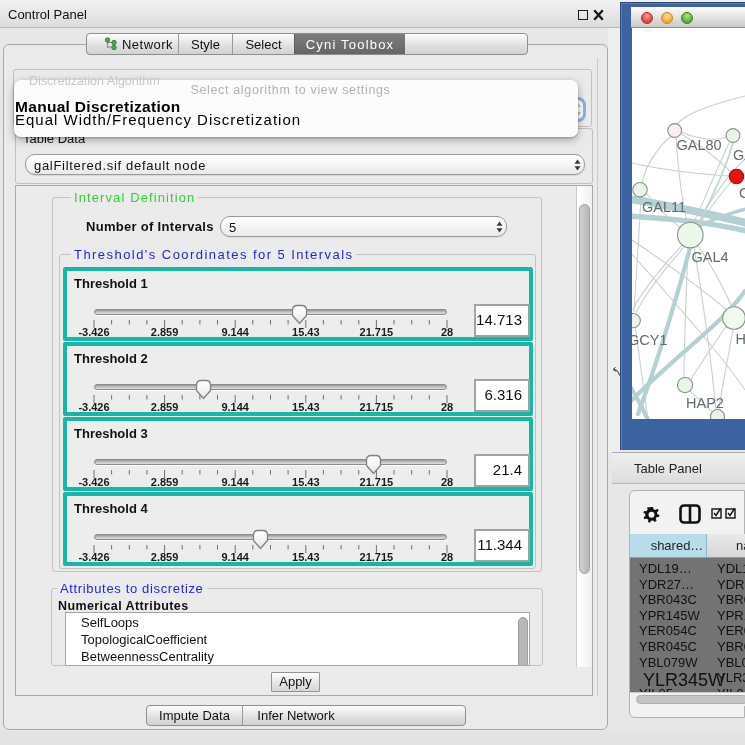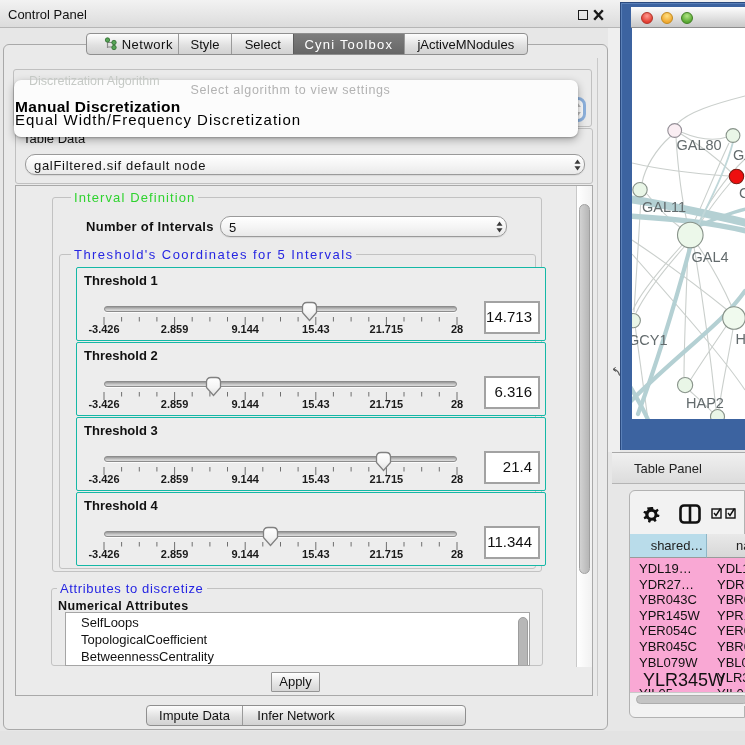--- a/index.html
+++ b/index.html
@@ -9,21 +9,21 @@
 .gtitle{position:absolute;font-size:13px;background:#eaeaea;padding:0 3px;white-space:nowrap;}
 .combo{position:absolute;border:1px solid #9a9a9a;border-radius:10px;
   background:linear-gradient(#ffffff,#f4f4f4 55%,#e9e9e9);box-shadow:0 1px 1px rgba(0,0,0,0.08);}
 .combo span.txt{position:absolute;left:8px;top:3px;font-size:13px;color:#111;letter-spacing:0.7px;}
 .carr{position:absolute;top:4px;width:9px;}
 .seg{position:absolute;display:flex;border:1px solid #8f8f8f;border-radius:4px;
   background:linear-gradient(#fdfdfd,#dfdfdf 60%,#d2d2d2);overflow:hidden;font-size:13px;}
 .seg div{display:flex;align-items:center;justify-content:center;color:#111;border-left:1px solid #9a9a9a;}
 .seg div:first-child{border-left:none;}
 .seg div.sel{background:linear-gradient(#7d7d7d,#666666);color:#fff;border-left-color:#5c5c5c;}
-.tpanel{position:absolute;border:1px solid #14b8a6;background:#ededed;border-radius:2px;left:76px;width:470px;height:74px;}
+.tpanel{position:absolute;border:4px solid #14b8a6;background:#ededed;border-radius:2px;left:63px;width:470px;height:74px;}
 .tpanel .ttl{position:absolute;left:7px;top:5px;font-size:13px;font-weight:bold;color:#111;}
 .track{position:absolute;left:27px;top:38px;width:353px;height:6px;border:1px solid #8c8c8c;border-radius:3px;
   background:linear-gradient(#969696,#c6c6c6 55%,#dedede);box-shadow:0 1px 0 rgba(255,255,255,0.8);}
 .vbox{position:absolute;left:407px;top:33px;width:56px;height:33px;background:#fff;border:2px solid #a2a2a2;
   font-size:15px;color:#111;text-align:right;padding-right:6px;line-height:28px;}
 .tlab{position:absolute;top:55px;width:60px;text-align:center;font-size:11px;font-weight:bold;color:#1a1a1a;}
 </style></head><body>
 
 <div class="abs" style="left:0;top:0;width:745px;height:28px;background:linear-gradient(#f2f2f2,#dcdcdc);border-bottom:1px solid #b6b6b6;"></div>
 <div class="abs" style="left:8px;top:7px;font-size:13px;color:#111;">Control Panel</div>
@@ -35,21 +35,20 @@
 <div class="seg" style="left:86px;top:33px;width:442px;height:22px;">
 <div style="width:91px;padding-left:12px;letter-spacing:0.5px;"><svg width="14" height="14" viewBox="0 0 14 14" style="margin-right:4px;">
 <path d="M3.5 3.5 L3.5 11 M3.5 5.5 L9 5.5 M3.5 10 L9 10" stroke="#8a8a8a" stroke-width="1.2" fill="none"></path>
 <circle cx="3.5" cy="3" r="2.2" fill="#57a557" stroke="#2f6b2f" stroke-width="0.8"></circle>
 <circle cx="10" cy="5.5" r="2.2" fill="#57a557" stroke="#2f6b2f" stroke-width="0.8"></circle>
 <circle cx="10" cy="10.5" r="2.2" fill="#57a557" stroke="#2f6b2f" stroke-width="0.8"></circle>
 </svg>Network</div>
 <div style="width:54px;">Style</div>
 <div style="width:62px;">Select</div>
 <div class="sel" style="width:111px;letter-spacing:1.2px;">Cyni Toolbox</div>
-<div style="width:124px;">jActiveMNodules</div>
 </div>
 <div class="groupbox" style="left:13px;top:69px;width:579px;height:58px;"></div>
 <div class="abs" style="left:548px;top:97px;width:38px;height:25px;border:3px solid #8cb0dc;border-radius:8px;background:#fbfbfb;"></div>
 <svg class="abs" style="left:572px;top:101px;" width="10" height="17" viewBox="0 0 10 17">
 <path d="M5 1 L9 6 L1 6 Z" fill="#bbb"></path>
     <path d="M5 16 L9 11 L1 11 Z" fill="#bbb"></path>
   </svg>
 <div class="groupbox" style="left:15px;top:128px;width:578px;height:56px;"></div>
 <div class="gtitle" style="left:20px;top:131px;color:#111;">Table Data</div>
 <div class="combo" style="left:25px;top:154px;width:560px;height:21px;">
@@ -357,21 +356,21 @@
 <path d="M3 6 L5 8.5 L9.5 1.5" fill="none" stroke="#111" stroke-width="1.4"></path>
   </svg>
 <svg class="abs" style="left:725px;top:507px;" width="12" height="12" viewBox="0 0 12 12">
 <rect x="1" y="2" width="9" height="9" fill="none" stroke="#111" stroke-width="1.4"></rect>
 <path d="M3 6 L5 8.5 L9.5 1.5" fill="none" stroke="#111" stroke-width="1.4"></path>
   </svg>
 <div class="abs" style="left:630px;top:534px;width:77px;height:24px;background:#b9dcea;border-right:1px solid #8fb6c6;border-bottom:1px solid #9a9a9a;font-size:13px;color:#222;text-align:center;line-height:24px;padding-left:18px;">shared…</div>
 <div class="abs" style="left:707px;top:534px;width:38px;height:24px;background:linear-gradient(#e9e9e9,#d7d7d7);border-bottom:1px solid #9a9a9a;font-size:13px;color:#222;">
 <span style="position:absolute;left:29px;top:4px;">na…</span>
   </div>
-<div class="abs" style="left:630px;top:558px;width:115px;height:134px;background:#f9a8d4;overflow:hidden;">
+<div class="abs" style="left:630px;top:558px;width:115px;height:134px;background:#737373;overflow:hidden;">
     <div style="position:absolute;left:9px;top:3.0px;font-size:13px;color:#111;">YDL19…</div>
     <div style="position:absolute;left:87px;top:3.0px;font-size:13px;color:#111;">YDL1</div>
     <div style="position:absolute;left:9px;top:18.6px;font-size:13px;color:#111;">YDR27…</div>
     <div style="position:absolute;left:87px;top:18.6px;font-size:13px;color:#111;">YDR2</div>
     <div style="position:absolute;left:9px;top:34.2px;font-size:13px;color:#111;">YBR043C</div>
     <div style="position:absolute;left:87px;top:34.2px;font-size:13px;color:#111;">YBR0</div>
     <div style="position:absolute;left:9px;top:49.8px;font-size:13px;color:#111;">YPR145W</div>
     <div style="position:absolute;left:87px;top:49.8px;font-size:13px;color:#111;">YPR1</div>
     <div style="position:absolute;left:9px;top:65.4px;font-size:13px;color:#111;">YER054C</div>
     <div style="position:absolute;left:87px;top:65.4px;font-size:13px;color:#111;">YER0</div>

